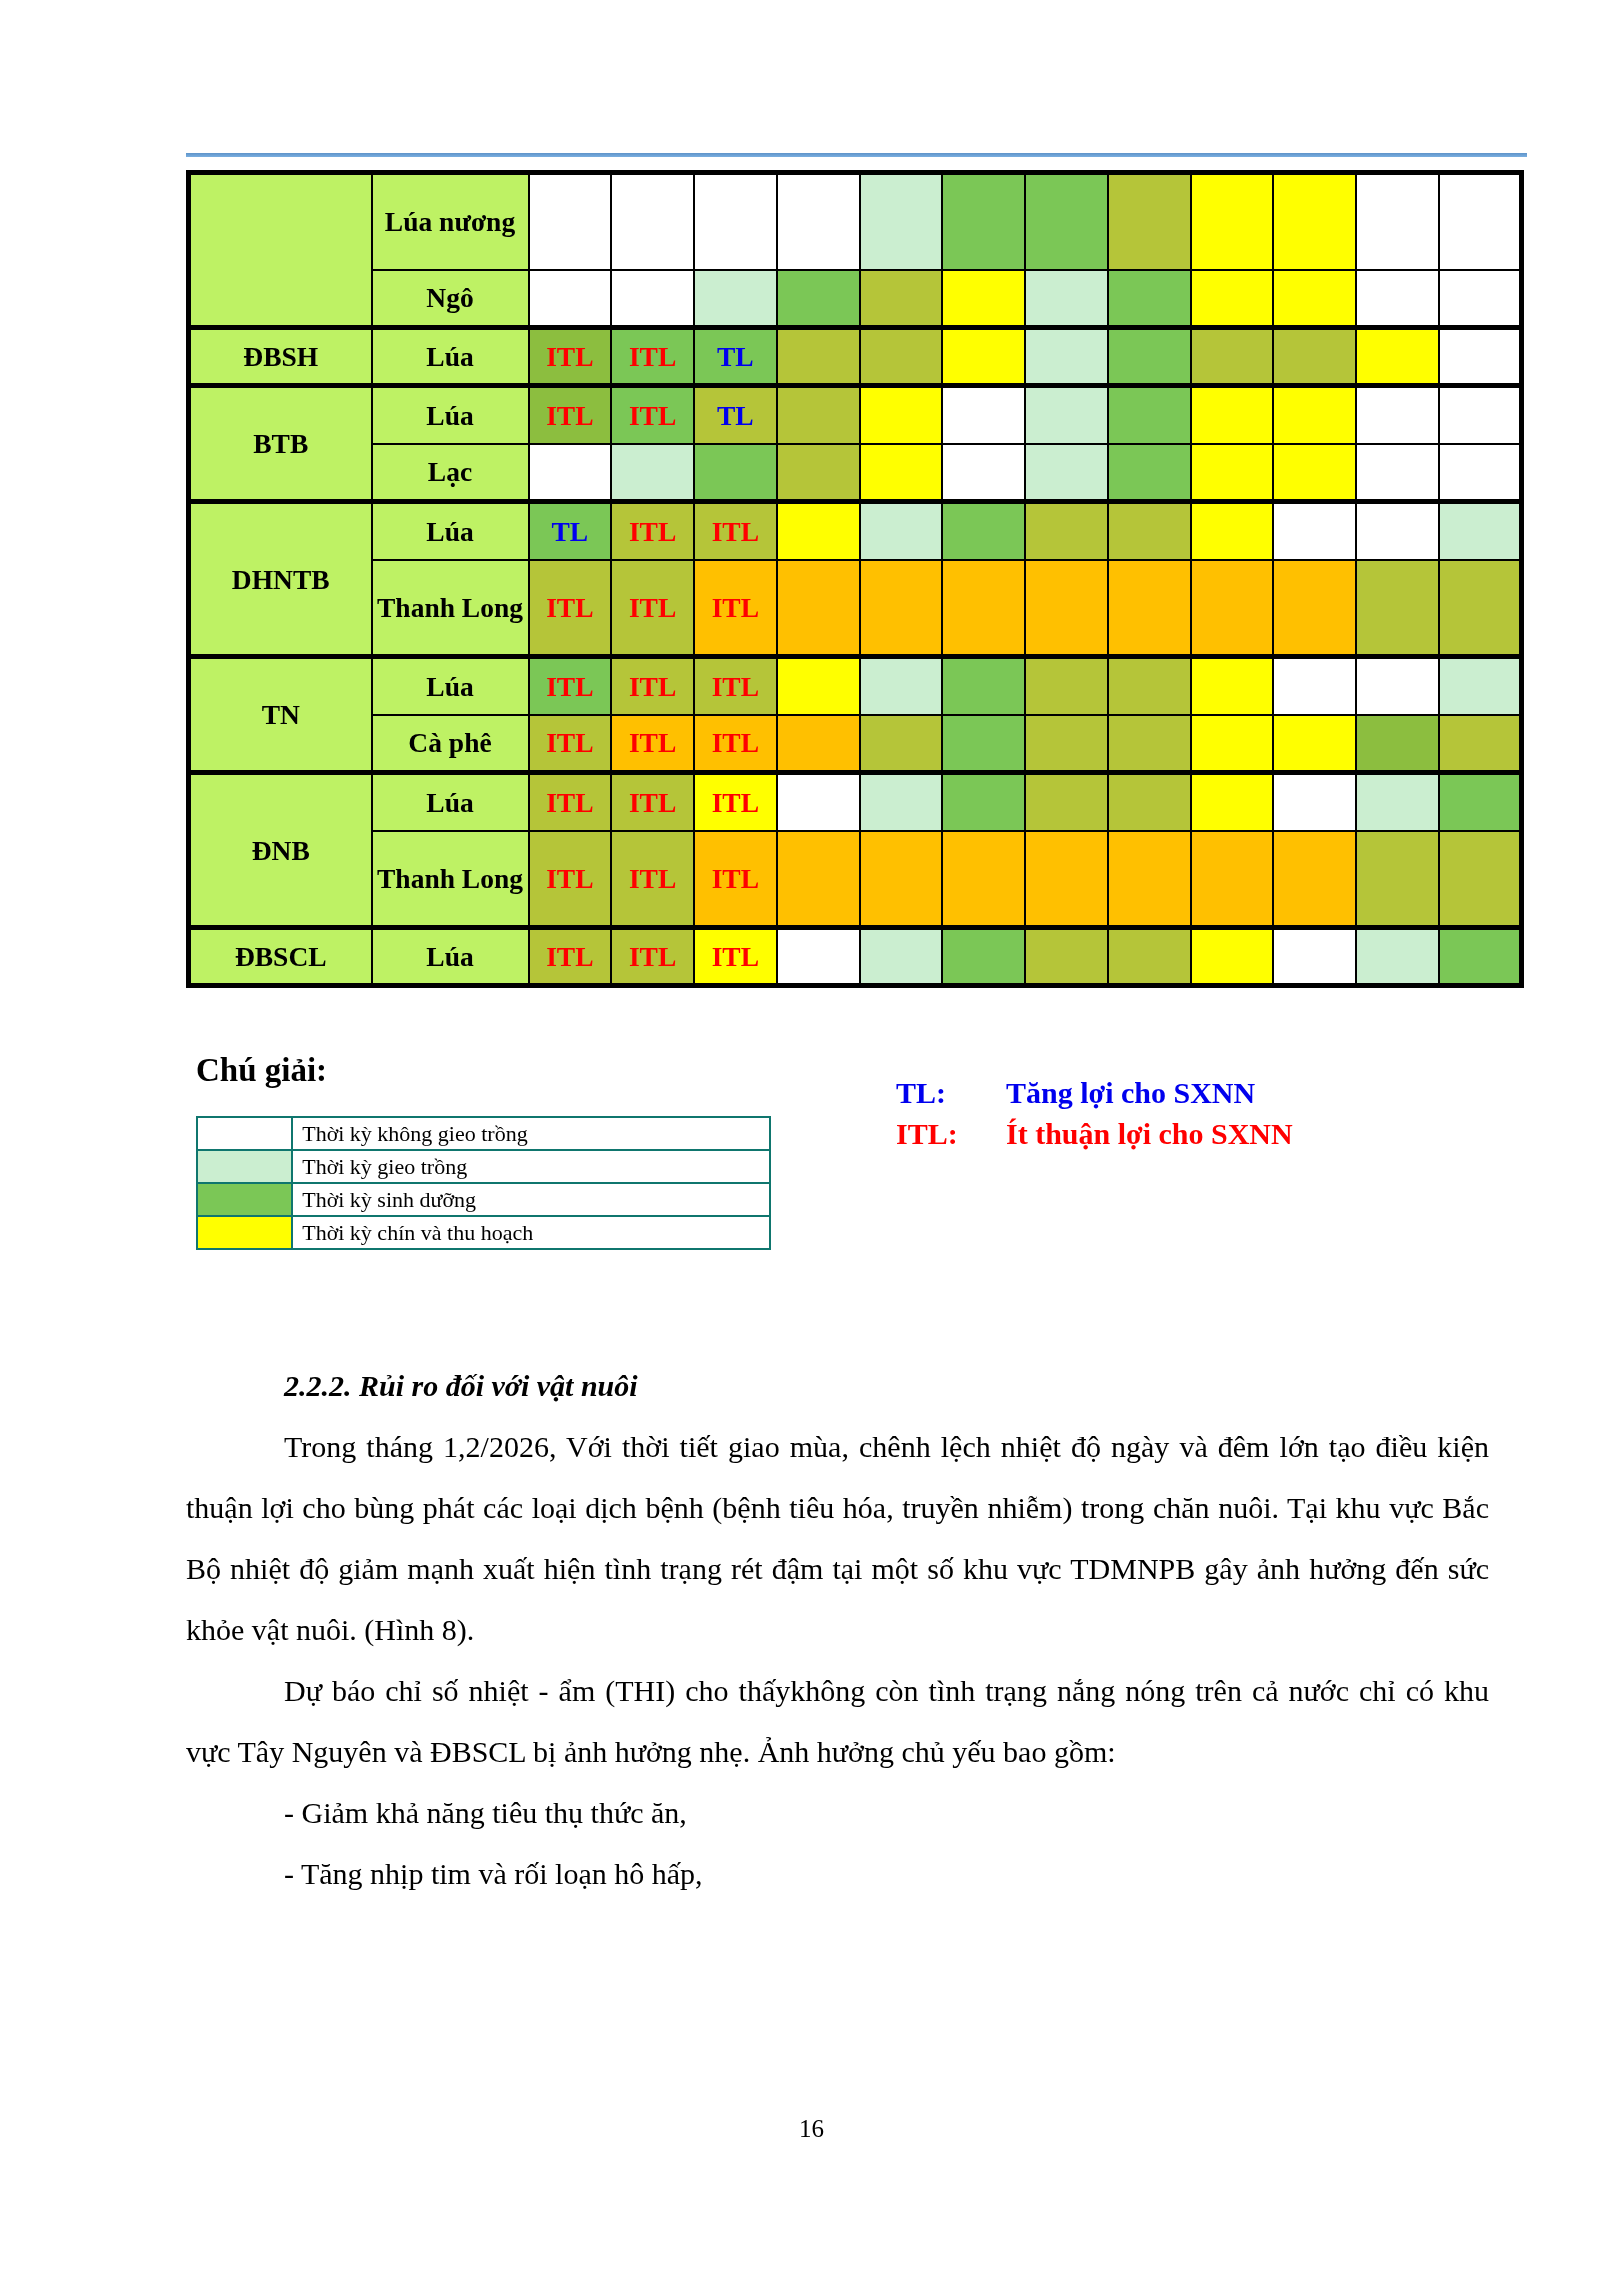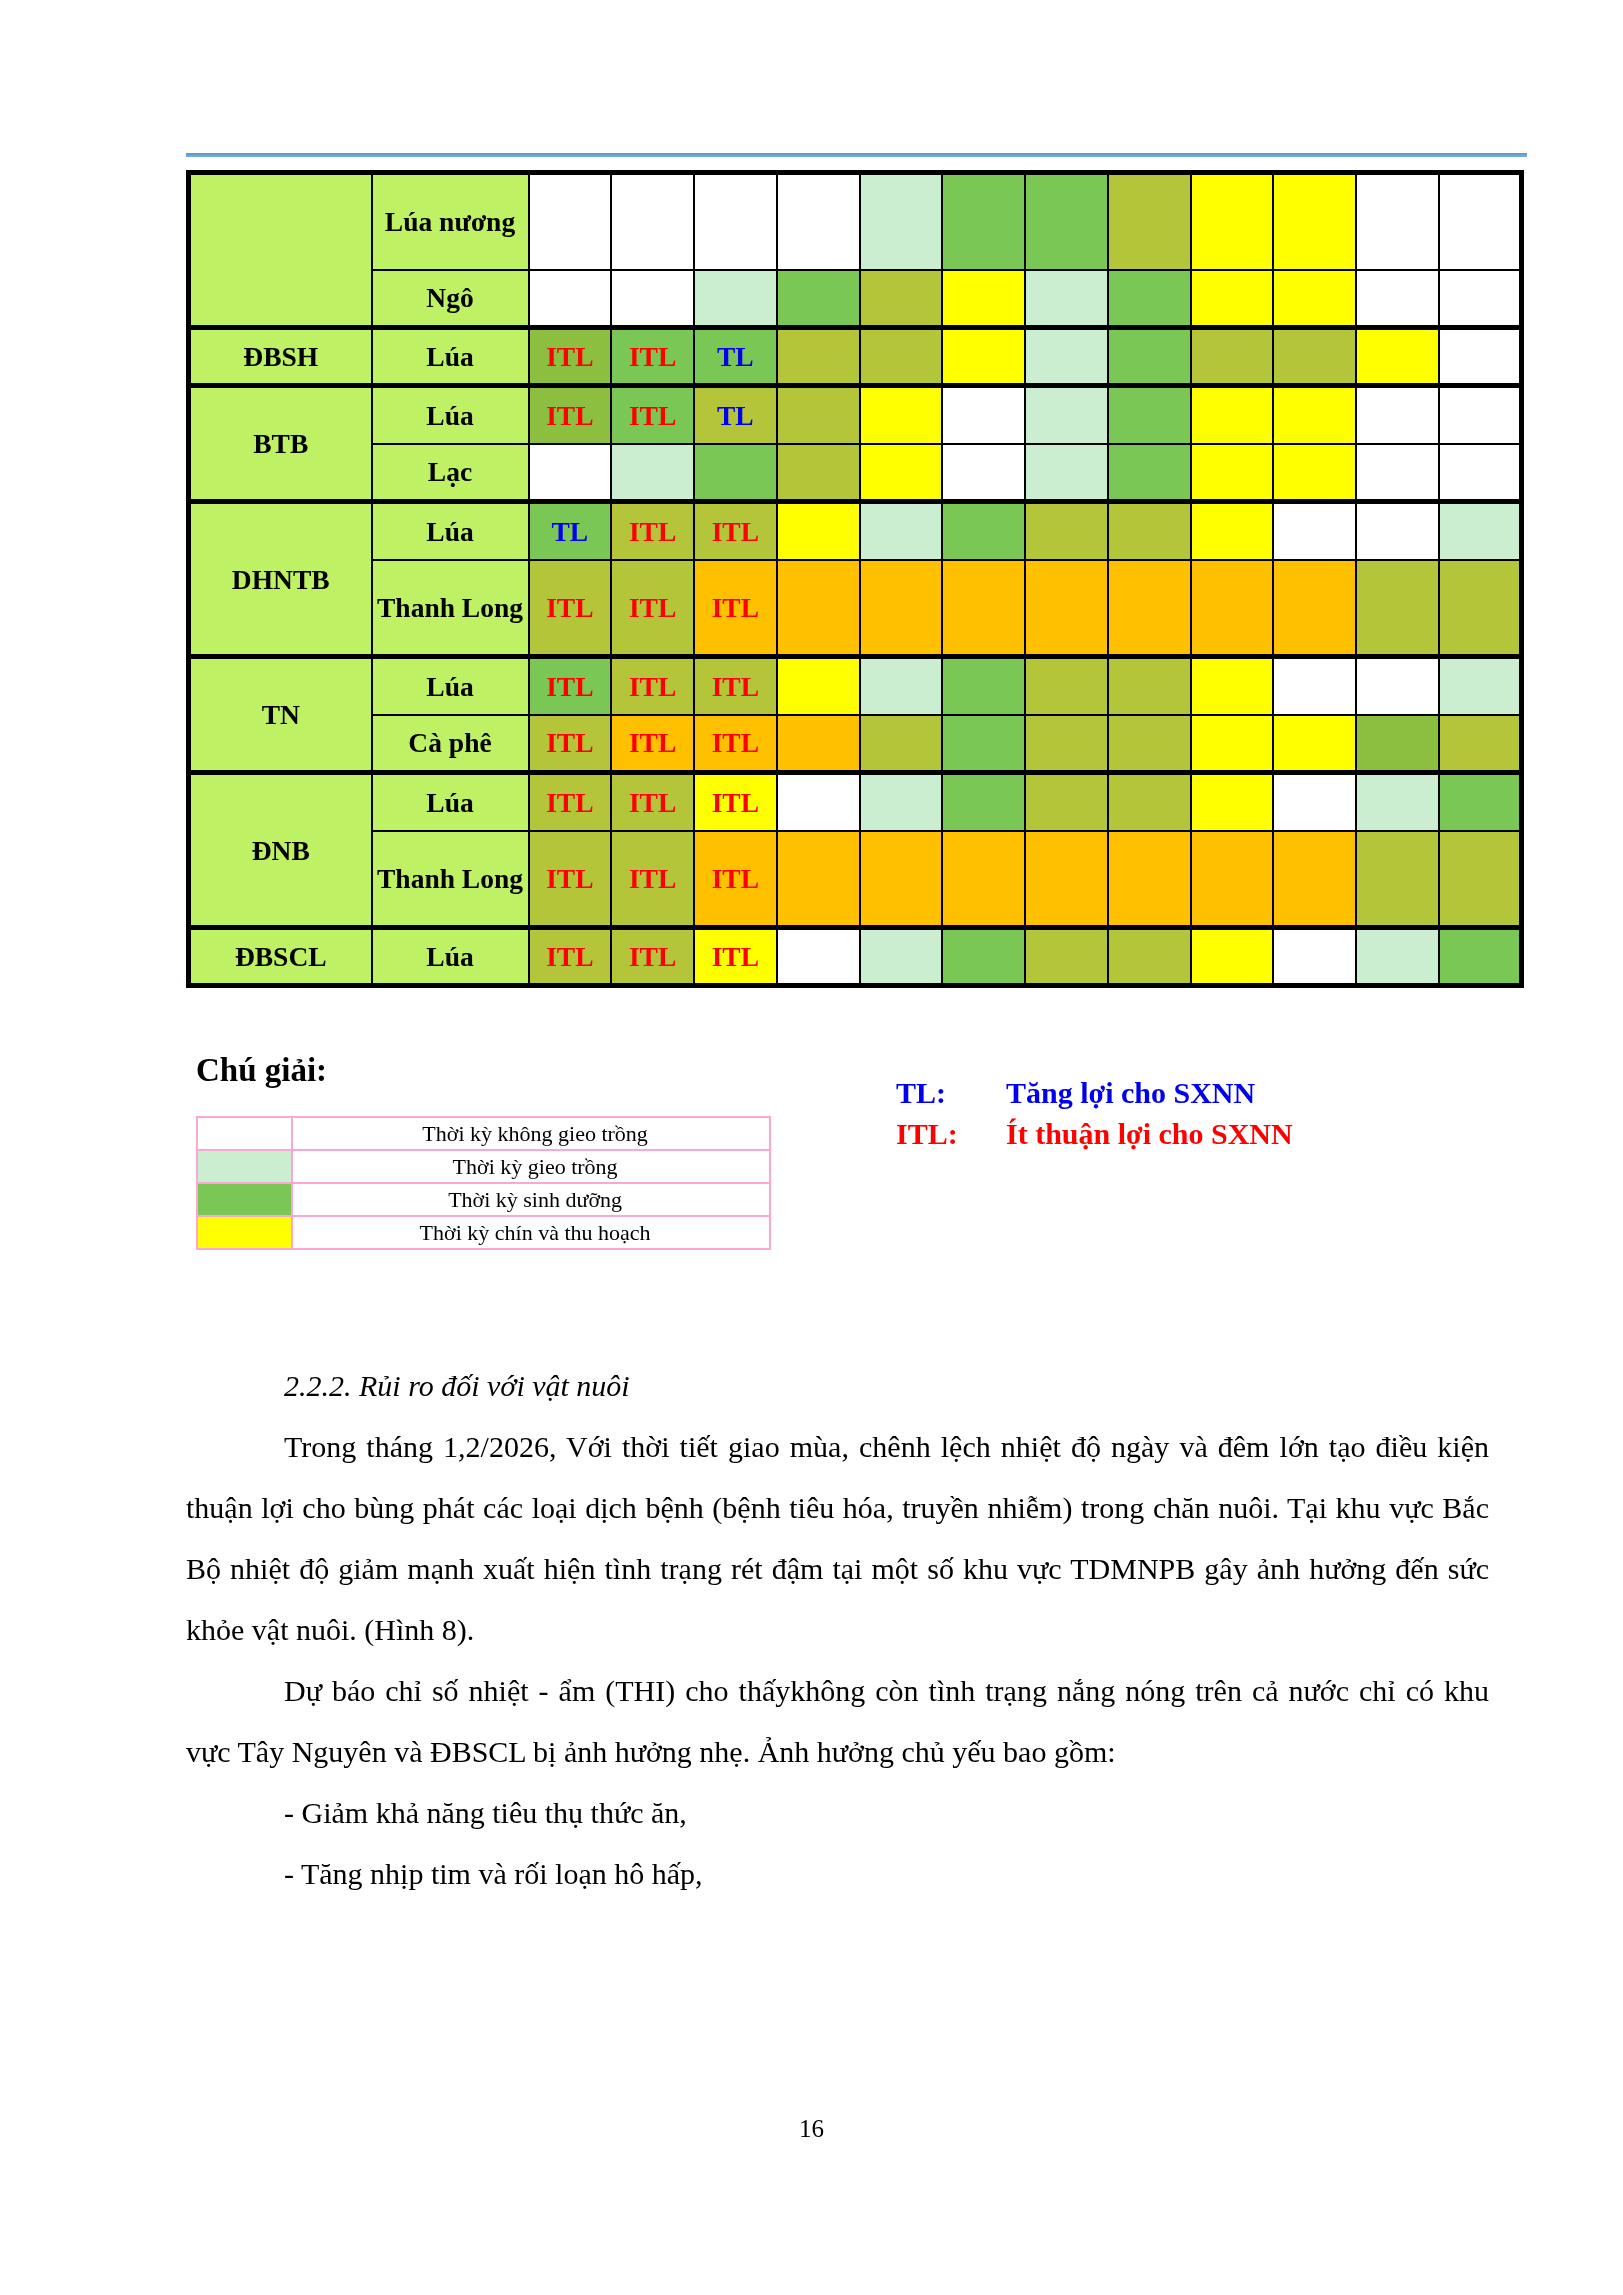--- a/index.html
+++ b/index.html
@@ -49,40 +49,40 @@
   
   .legend-title{
     position:absolute;top:1052px;left:196px;
     font-size:33px;font-weight:bold;
   }
   table.legend-table{
     position:absolute;top:1116px;left:196px;width:575px;
     table-layout:fixed;border-collapse:collapse;border:2px solid #000;
   }
   table.legend-table td{
-    border:2px solid #f9a8d4;height:33px;vertical-align:middle;text-align:center;
+    border:2px solid #0f766e;height:33px;vertical-align:middle;
   }
   td.legend-swatch{width:95px;}
   td.legend-label{font-size:22px;padding-left:9.2px;}
   
   .notes{
     position:absolute;top:1072px;left:896px;
     font-size:30px;font-weight:bold;
   }
   .note-row{display:flex;line-height:41px;}
   .note-abbr{width:110px;flex:0 0 auto;}
   .note-tl{color:var(--tl-blue);}
   .note-itl{color:var(--itl-red);}
   
   .body-block{
     position:absolute;top:1355px;left:186px;width:1303px;
     font-size:30px;line-height:61px;
   }
   .section-heading{
-    font-weight:normal;font-style:italic;margin:0;
+    font-weight:bold;font-style:italic;margin:0;
   }
   .body-block p{
     margin:0;text-align:justify;text-indent:98px;
   }
   
   .page-number{
     position:absolute;top:2115px;left:0;width:1623px;
     text-align:center;font-size:25px;
   }
 </style>

